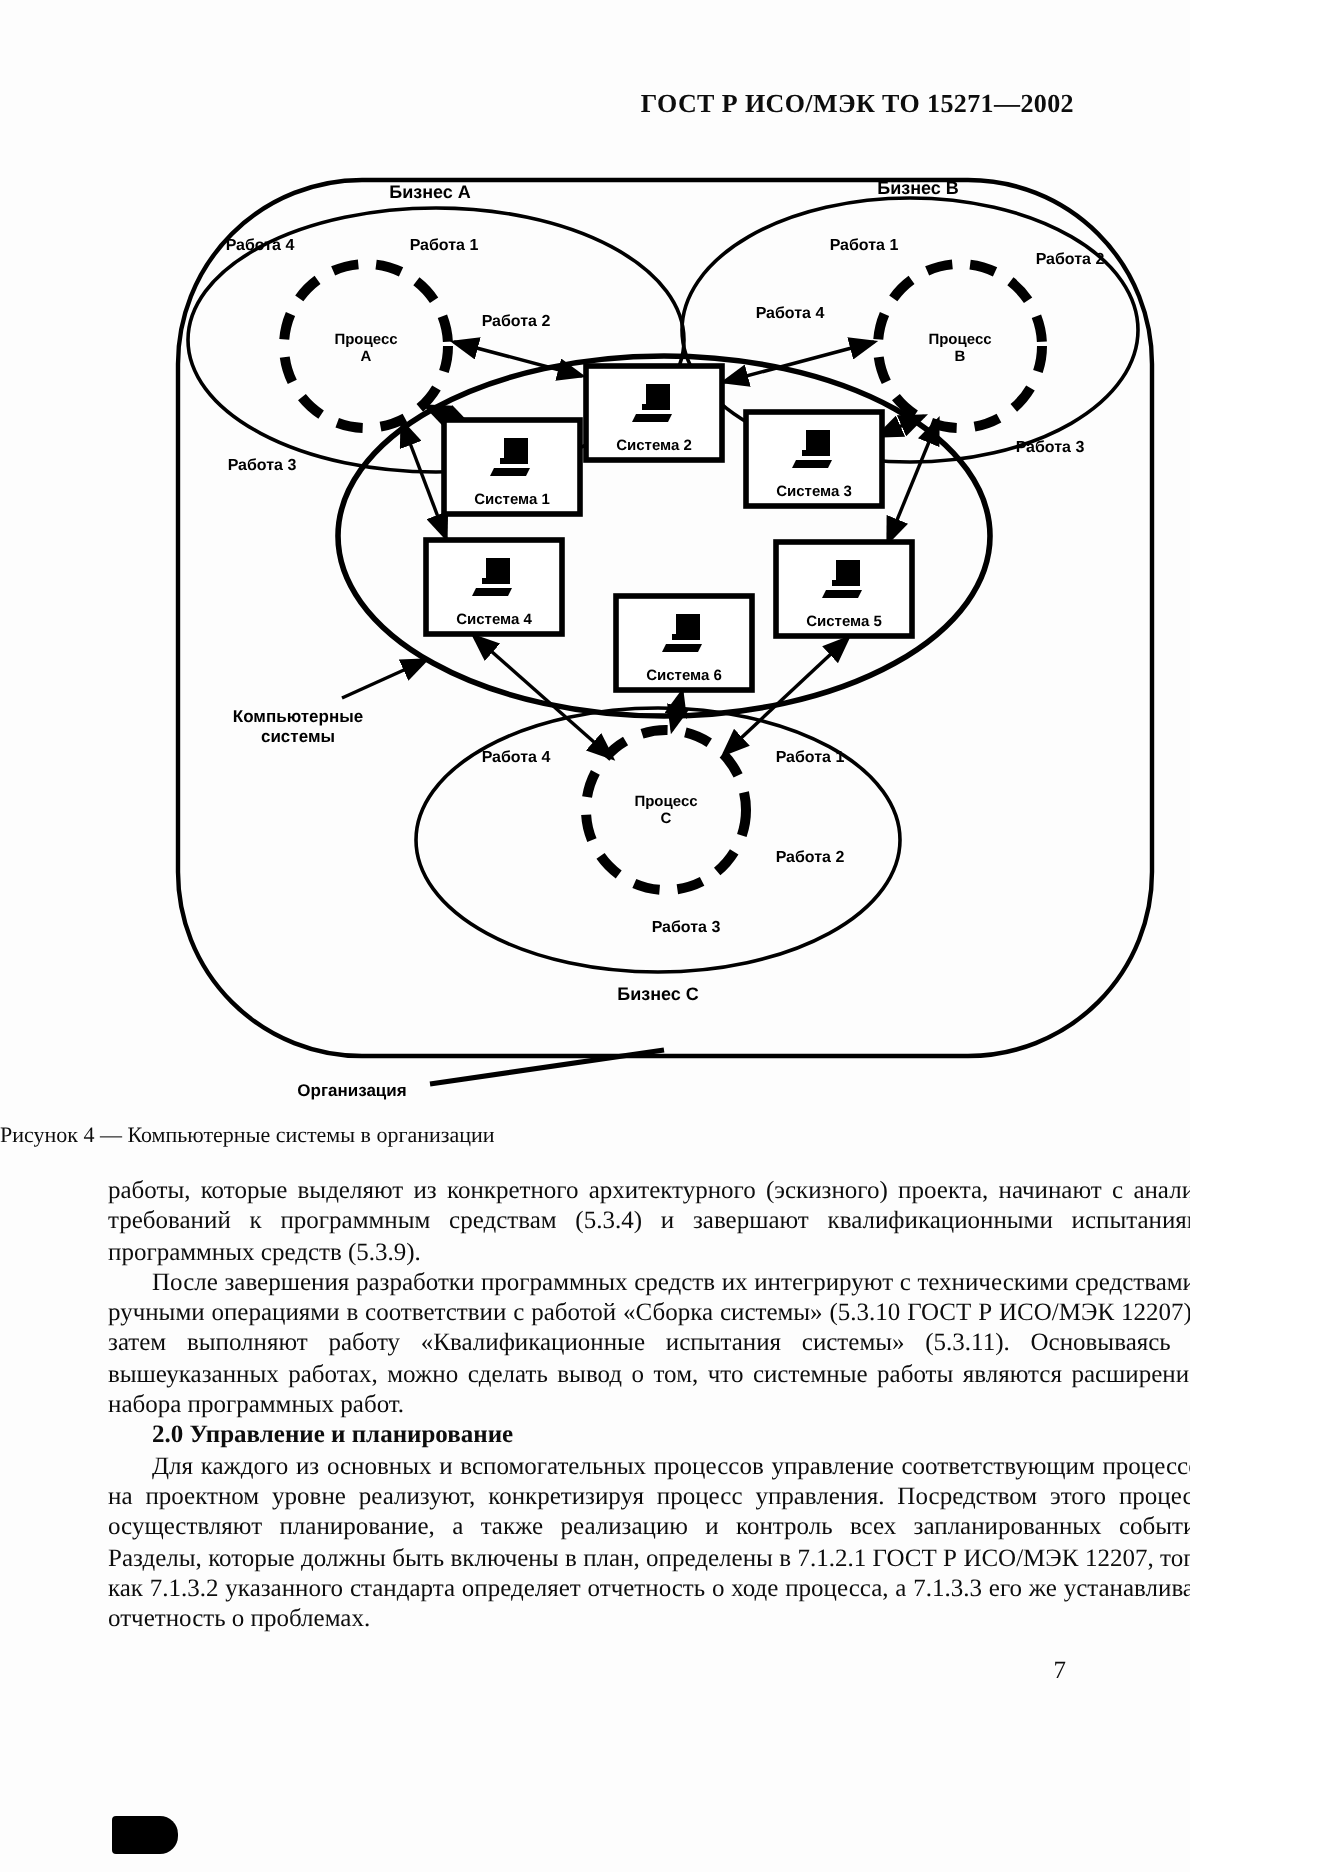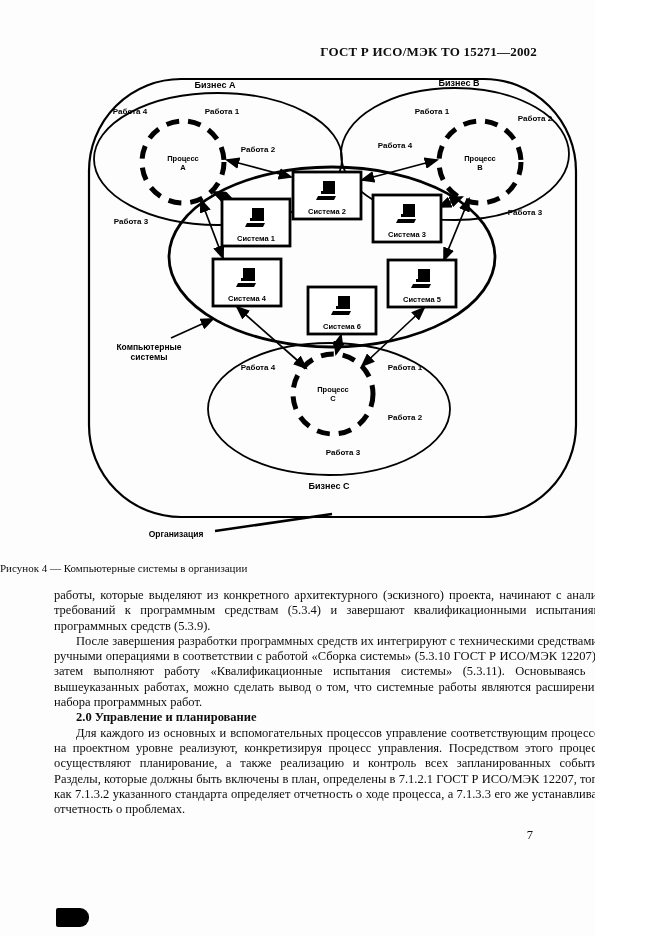--- a/index.html
+++ b/index.html
@@ -1,20 +1,20 @@
 <!DOCTYPE html>
 <html><head>
 <meta charset="utf-8">
 <style>
   html,body{margin:0;padding:0;background:#fff;}
   .page{position:relative;width:595px;height:936px;background:#fdfdfd;overflow:hidden;
         font-family:"Liberation Serif",serif;color:#0d0d0d;}
   .header{position:absolute;top:44px;right:58px;font-weight:bold;font-size:13px;
           letter-spacing:.2px;}
-  .figwrap{position:absolute;left:55px;top:72px;width:550px;height:476px;}
+  .figwrap{position:absolute;left:55px;top:83px;width:550px;height:476px;}
   .caption{position:absolute;top:562px;left:0;width:661px;text-align:left;font-size:11px;}
   .bodytext{position:absolute;left:54px;top:588px;width:554px;font-size:12.5px;
             line-height:15.3px;text-align:justify;}
   .bodytext p{margin:0;text-indent:22px;}
   .bodytext p.noindent{text-indent:0;}
   .bodytext p.h{font-weight:bold;}
   .pagenum{position:absolute;top:828px;right:62px;font-size:12.5px;}
   .blob{position:absolute;left:56px;top:908px;width:33px;height:19px;background:#000;
         border-radius:2px 9px 9px 2px;}
   

